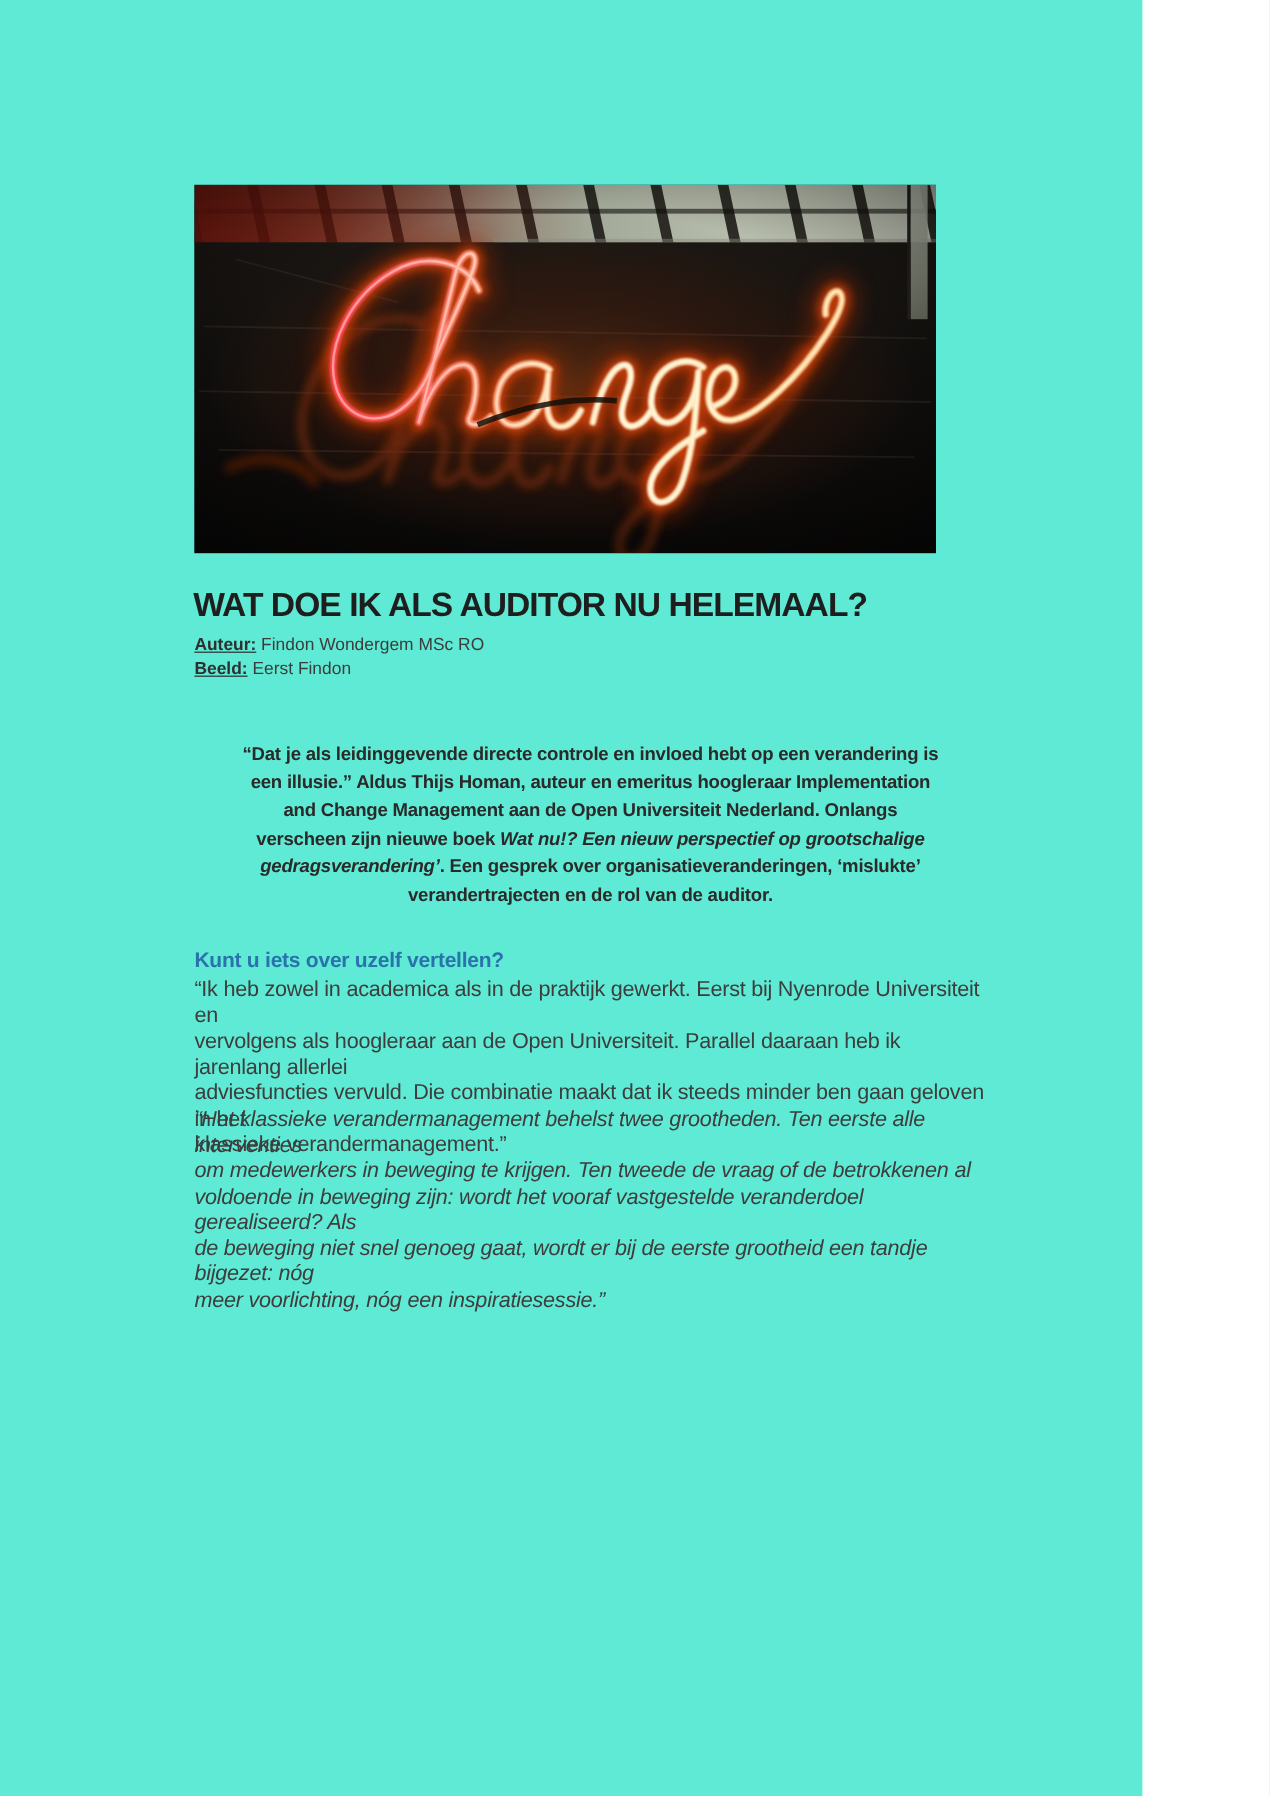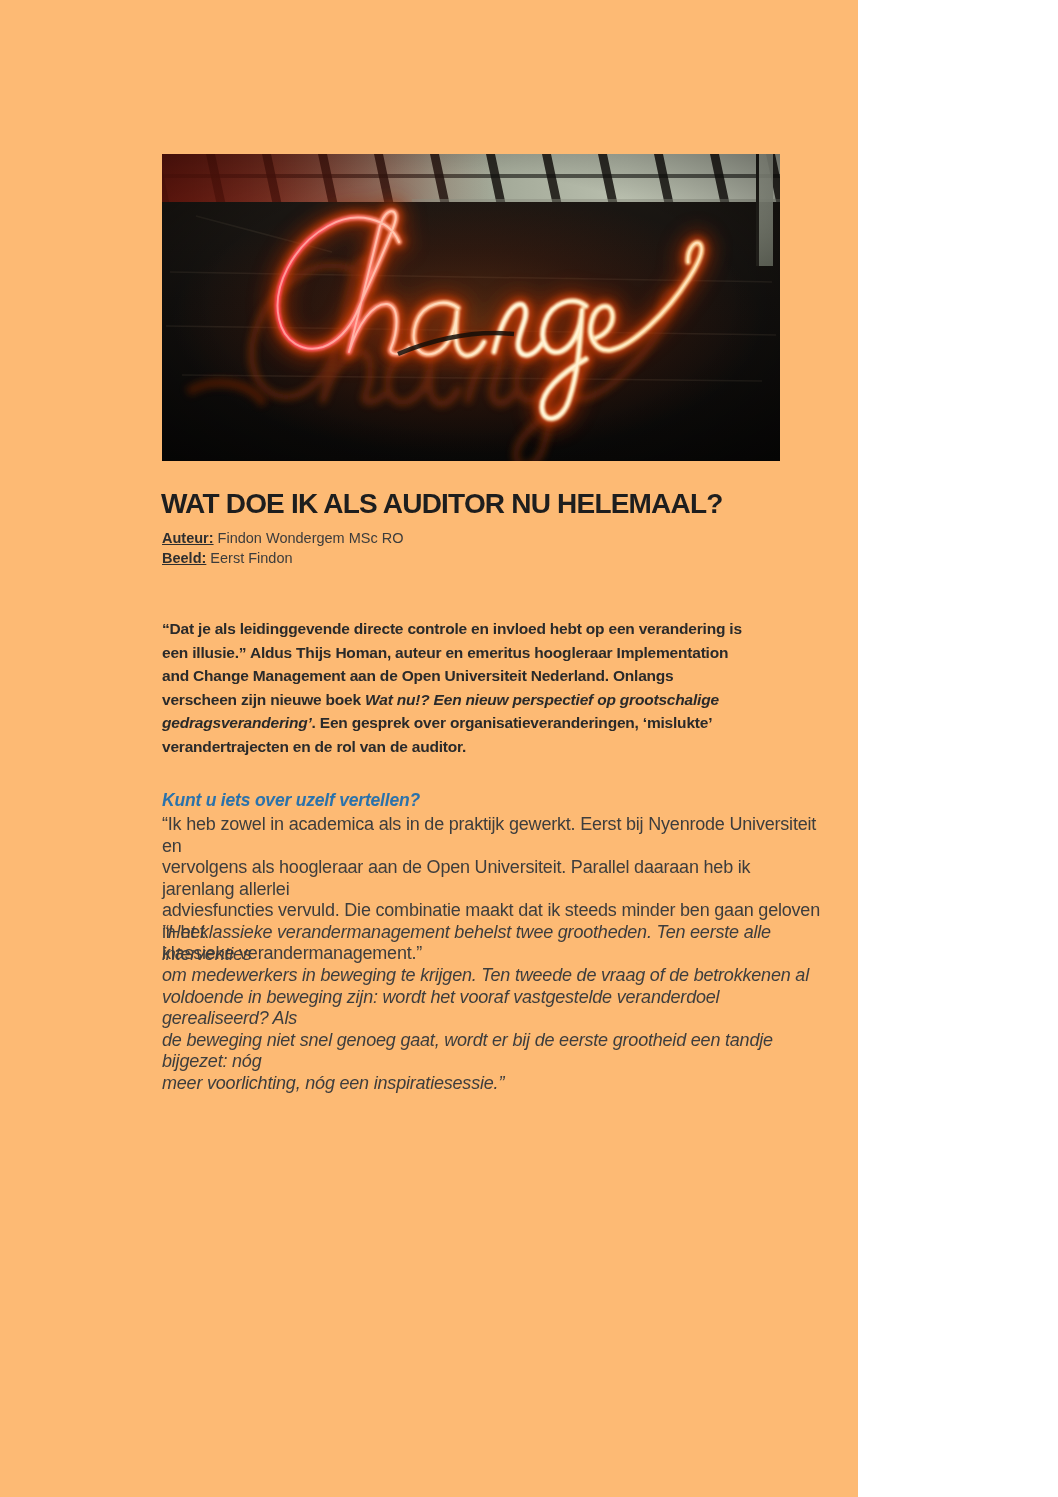--- a/index.html
+++ b/index.html
@@ -1,35 +1,36 @@
 <!DOCTYPE html>
 <html><head>
 <meta charset="utf-8">
 <style>
   html,body{margin:0;padding:0;background:#ffffff;}
   .page{
-    position:relative;width:858px;height:1497px;background:#fdba74;overflow:hidden;
+    position:relative;width:952px;height:1497px;background:#5eead4;overflow:hidden;
     font-family:"Liberation Sans",sans-serif;color:#3a3a3a;
   }
   .photo{
     position:absolute;left:162px;top:154px;width:618px;height:307px;
     background:#0d0c0b;overflow:hidden;
   }
   .photo svg{display:block;width:100%;height:100%;}
   .title{
     position:absolute;left:161px;top:487px;width:660px;
     font-size:28px;font-weight:bold;letter-spacing:-0.8px;color:#1e1e1e;line-height:34px;
     white-space:nowrap;
   }
   .byline{position:absolute;left:162px;top:528px;font-size:14.5px;line-height:20px;color:#3c3c3c;}
   .byline .bl{font-weight:bold;color:#2f2f2f;text-decoration:underline;}
   .intro{
     position:absolute;left:162px;top:617px;width:660px;
     font-size:15.5px;font-weight:bold;color:#2a2a2a;line-height:23.5px;letter-spacing:-0.2px;
     white-space:pre-line;
+    text-align:center;
   }
   .intro .it{font-style:italic;}
   .sec-h{
     position:absolute;left:162px;width:660px;
     font-size:17.5px;font-weight:bold;letter-spacing:-0.2px;line-height:22px;
   }
   .sec-p{
     position:absolute;left:162px;width:660px;
     font-size:18px;line-height:21.5px;color:#3d3d3d;letter-spacing:-0.2px;
     white-space:pre-line;
@@ -165,21 +166,21 @@
     <div><span class="bl">Beeld:</span> <span>Eerst Findon</span></div>
   </div>
 
   <div class="intro"><span>“Dat je als leidinggevende directe controle en invloed hebt op een verandering is
 een illusie.” Aldus Thijs Homan, auteur en emeritus hoogleraar Implementation
 and Change Management aan de Open Universiteit Nederland. Onlangs
 verscheen zijn nieuwe boek </span><span class="it">Wat nu!? Een nieuw perspectief op grootschalige
 gedragsverandering’</span><span>. Een gesprek over organisatieveranderingen, ‘mislukte’
 verandertrajecten en de rol van de auditor.</span></div>
 
-  <div class="sec-h h1" style="color: rgb(42, 114, 171); font-style: italic;">Kunt u iets over uzelf vertellen?</div>
+  <div class="sec-h h1" style="color: rgb(42, 114, 171);">Kunt u iets over uzelf vertellen?</div>
   <div class="sec-p p1">“Ik heb zowel in academica als in de praktijk gewerkt. Eerst bij Nyenrode Universiteit en
 vervolgens als hoogleraar aan de Open Universiteit. Parallel daaraan heb ik jarenlang allerlei
 adviesfuncties vervuld. Die combinatie maakt dat ik steeds minder ben gaan geloven in het
 klassieke verandermanagement.”</div>
 
   <div class="sec-p p2">“Het klassieke verandermanagement behelst twee grootheden. Ten eerste alle interventies
 om medewerkers in beweging te krijgen. Ten tweede de vraag of de betrokkenen al
 voldoende in beweging zijn: wordt het vooraf vastgestelde veranderdoel gerealiseerd? Als
 de beweging niet snel genoeg gaat, wordt er bij de eerste grootheid een tandje bijgezet: nóg
 meer voorlichting, nóg een inspiratiesessie.”</div>

